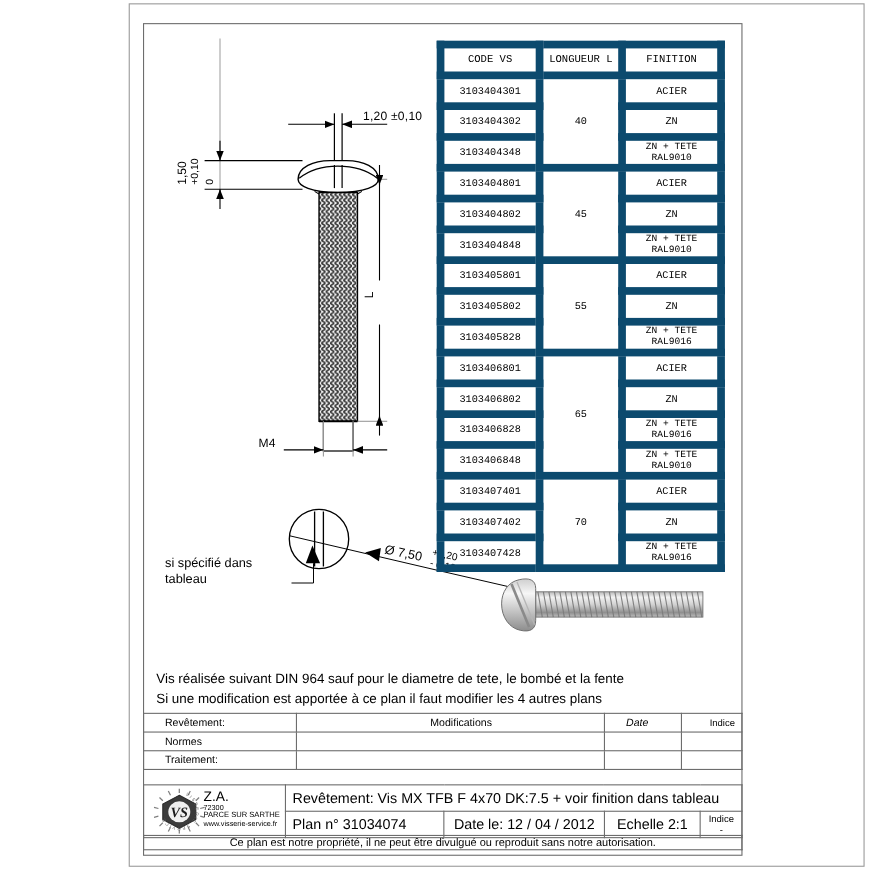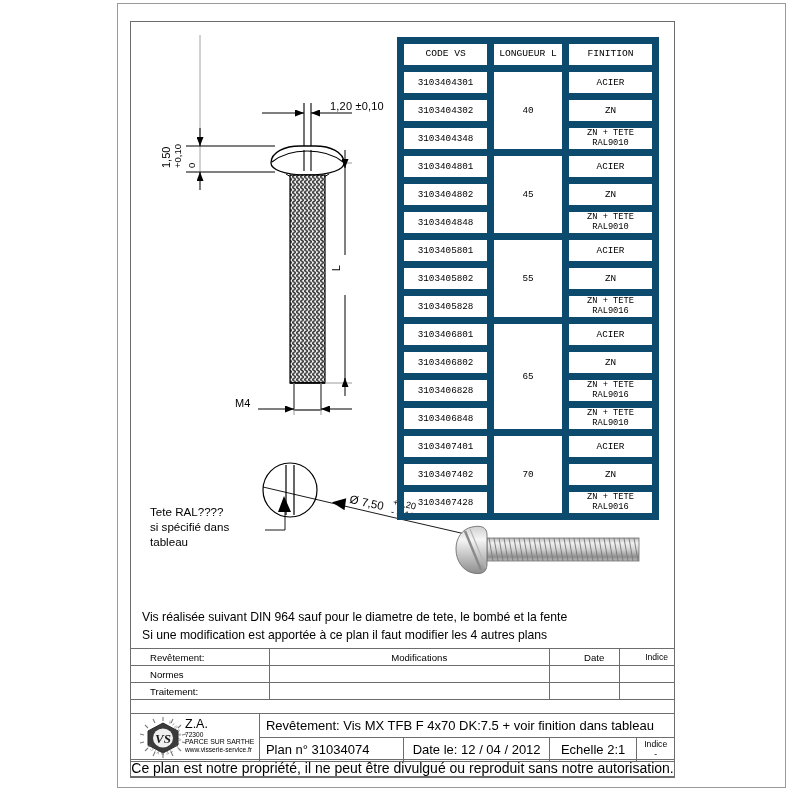--- a/index.html
+++ b/index.html
@@ -42,34 +42,34 @@
 
   
   .tb{position:absolute;left:130px;border-collapse:collapse;font-size:9.6px;}
   .tb td{border:1px solid #6d6d6d;padding:0 0 0 19px;vertical-align:middle;
          font-weight:normal;}
 
   #tb-mods{top:648px;width:545px;}
   #tb-mods td{height:16px;}
   .w-rev{width:132px;}
   .w-mod{width:300px;text-align:center;padding-left:0;}
-  .w-date{width:56px;text-align:center;padding-left:0;}
+  .w-date{width:56px;text-align:left;padding-left:0;font-style:italic;}
   .w-ind{width:37px;text-align:center;padding-left:0;font-size:8.6px;}
 
   #tb-main{top:713px;width:545px;}
   #tb-main td{padding:0;}
   .cell-logo{width:132px;height:46px;position:relative;}
   .cell-desig{height:23px;font-size:13px;padding-left:6px !important;}
   .cell-plan{width:140px;font-size:13px;padding-left:6px !important;height:23px;}
   .cell-date{width:148px;font-size:13px;text-align:center;}
   .cell-echelle{width:88px;font-size:13px;text-align:center;}
   .cell-indice{width:37px;font-size:8.6px;text-align:center;line-height:1.15;}
 
   #tb-foot{top:759px;width:545px;}
-  #tb-foot td{height:12px;text-align:center;font-size:14px;padding:0;}
+  #tb-foot td{height:12px;text-align:center;font-size:10px;padding:0;}
 
   
   .logo-wrap{position:absolute;left:3px;top:2px;width:58px;height:42px;}
   .logo-txt{position:absolute;left:54px;top:3px;line-height:1.12;}
   .logo-za{font-size:12.5px;}
   .logo-cp{font-size:6.6px;}
   .logo-city{font-size:6.9px;}
   .logo-web{font-size:6.6px;}
 </style>
 </head>
@@ -243,21 +243,20 @@
               transform-origin:left top;white-space:nowrap;">
     <span style="font-size:11.5px;">Ø 7,50</span>
     <span style="display:inline-block;vertical-align:middle;margin-left:4px;
                  font-size:9.2px;line-height:1.08;text-align:left;">
       <span style="display:block;">+0,20</span>
       <span style="display:block;">- 0,10</span>
     </span>
   </div>
 
   <div class="note-block">
-    <div>Tete RAL????</div>
     <div>si spécifié dans</div>
     <div>tableau</div>
   </div>
 
   <table class="parts-table">
     <thead>
       <tr>
         <th class="c-code">CODE VS</th>
         <th class="c-len">LONGUEUR L</th>
         <th class="c-fin">FINITION</th>

